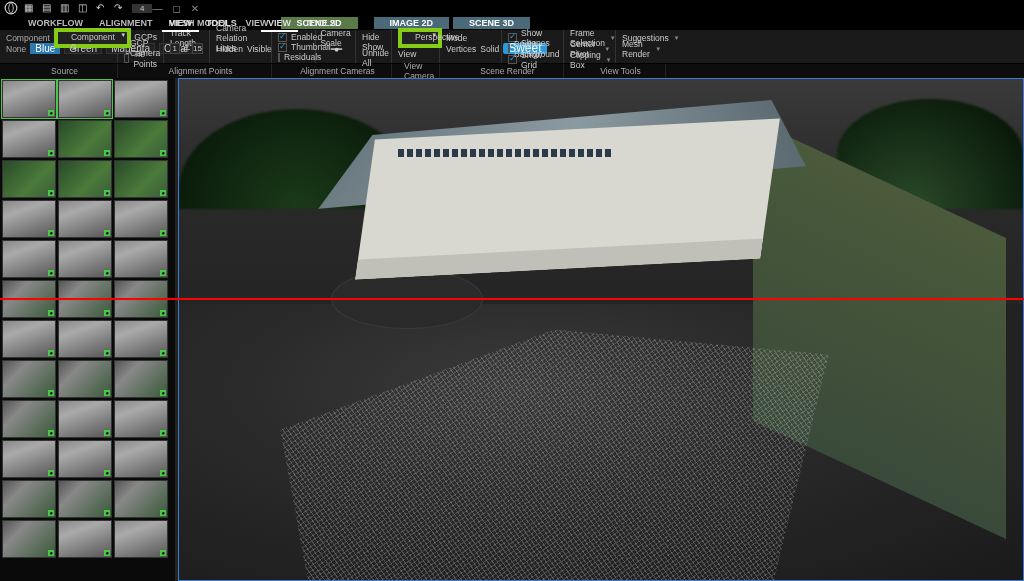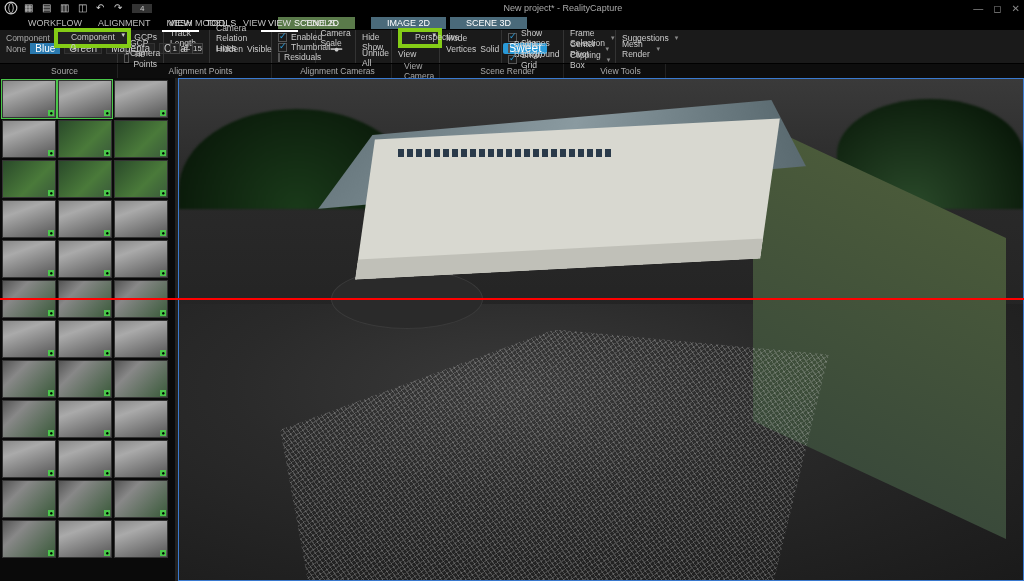--- a/index.html
+++ b/index.html
@@ -7,21 +7,21 @@
 
   
   .titlebar { height: 16px; background: #000; display: flex; align-items: center; padding: 0 4px; }
   .titlebar .left { display: flex; align-items: center; gap: 6px; }
   .titlebar .logo { width: 14px; height: 14px; }
   .titlebar .center { flex: 1; text-align: center; color: #aaa; font-size: 9px; }
   .titlebar .right { display: flex; gap: 10px; color: #888; }
   .tb-icon { width: 12px; height: 12px; display: inline-block; }
 
   
-  .ribbon-tabs { height: 14px; background: #000; display: flex; align-items: center; gap: 0; padding-left: 20px; font-size: 9px; }
+  .ribbon-tabs { height: 14px; background: #000; display: flex; align-items: center; gap: 0; padding-left: 20px; font-size: 9px; font-weight: bold; }
   .ribbon-tabs .tab { padding: 2px 8px; color: #bbb; }
   .ribbon-tabs .ctx { padding: 1px 16px; margin-left: 4px; font-size: 9px; }
   .ctx.scene2d { background: #5a7a4a; color: #fff; }
   .ctx.image2d { background: #4a6a7a; color: #fff; margin-left: 16px; }
   .ctx.scene3d { background: #4a6a7a; color: #fff; }
   .ribbon-tabs .vt { padding: 2px 7px; color: #ddd; font-size: 9px; }
   .ribbon-tabs .vt.active { border-bottom: 2px solid #fff; }
 
   
   .toolbar { height: 34px; background: #1a1a1a; display: flex; align-items: stretch; font-size: 8.5px; color: #ccc; border-bottom: 1px solid #000; }
@@ -86,21 +86,20 @@
         <path d="M12 2 Q20 12 12 22 Q4 12 12 2" fill="none" stroke="#ccc" stroke-width="1.5"></path>
       </svg>
     <span class="tb-icon">▦</span>
     <span class="tb-icon">▤</span>
     <span class="tb-icon">▥</span>
     <span class="tb-icon">◫</span>
     <span class="tb-icon">↶</span>
     <span class="tb-icon">↷</span>
     <span style="background:#333;padding:0 8px;font-size:8px;">4</span>
   </div>
-  <div class="center">New project* - RealityCapture</div>
   <div class="right">
     <span>—</span>
     <span>◻</span>
     <span>✕</span>
   </div>
 </div>
 
 <div class="ribbon-tabs">
   <span class="tab">WORKFLOW</span>
   <span class="tab">ALIGNMENT</span>

